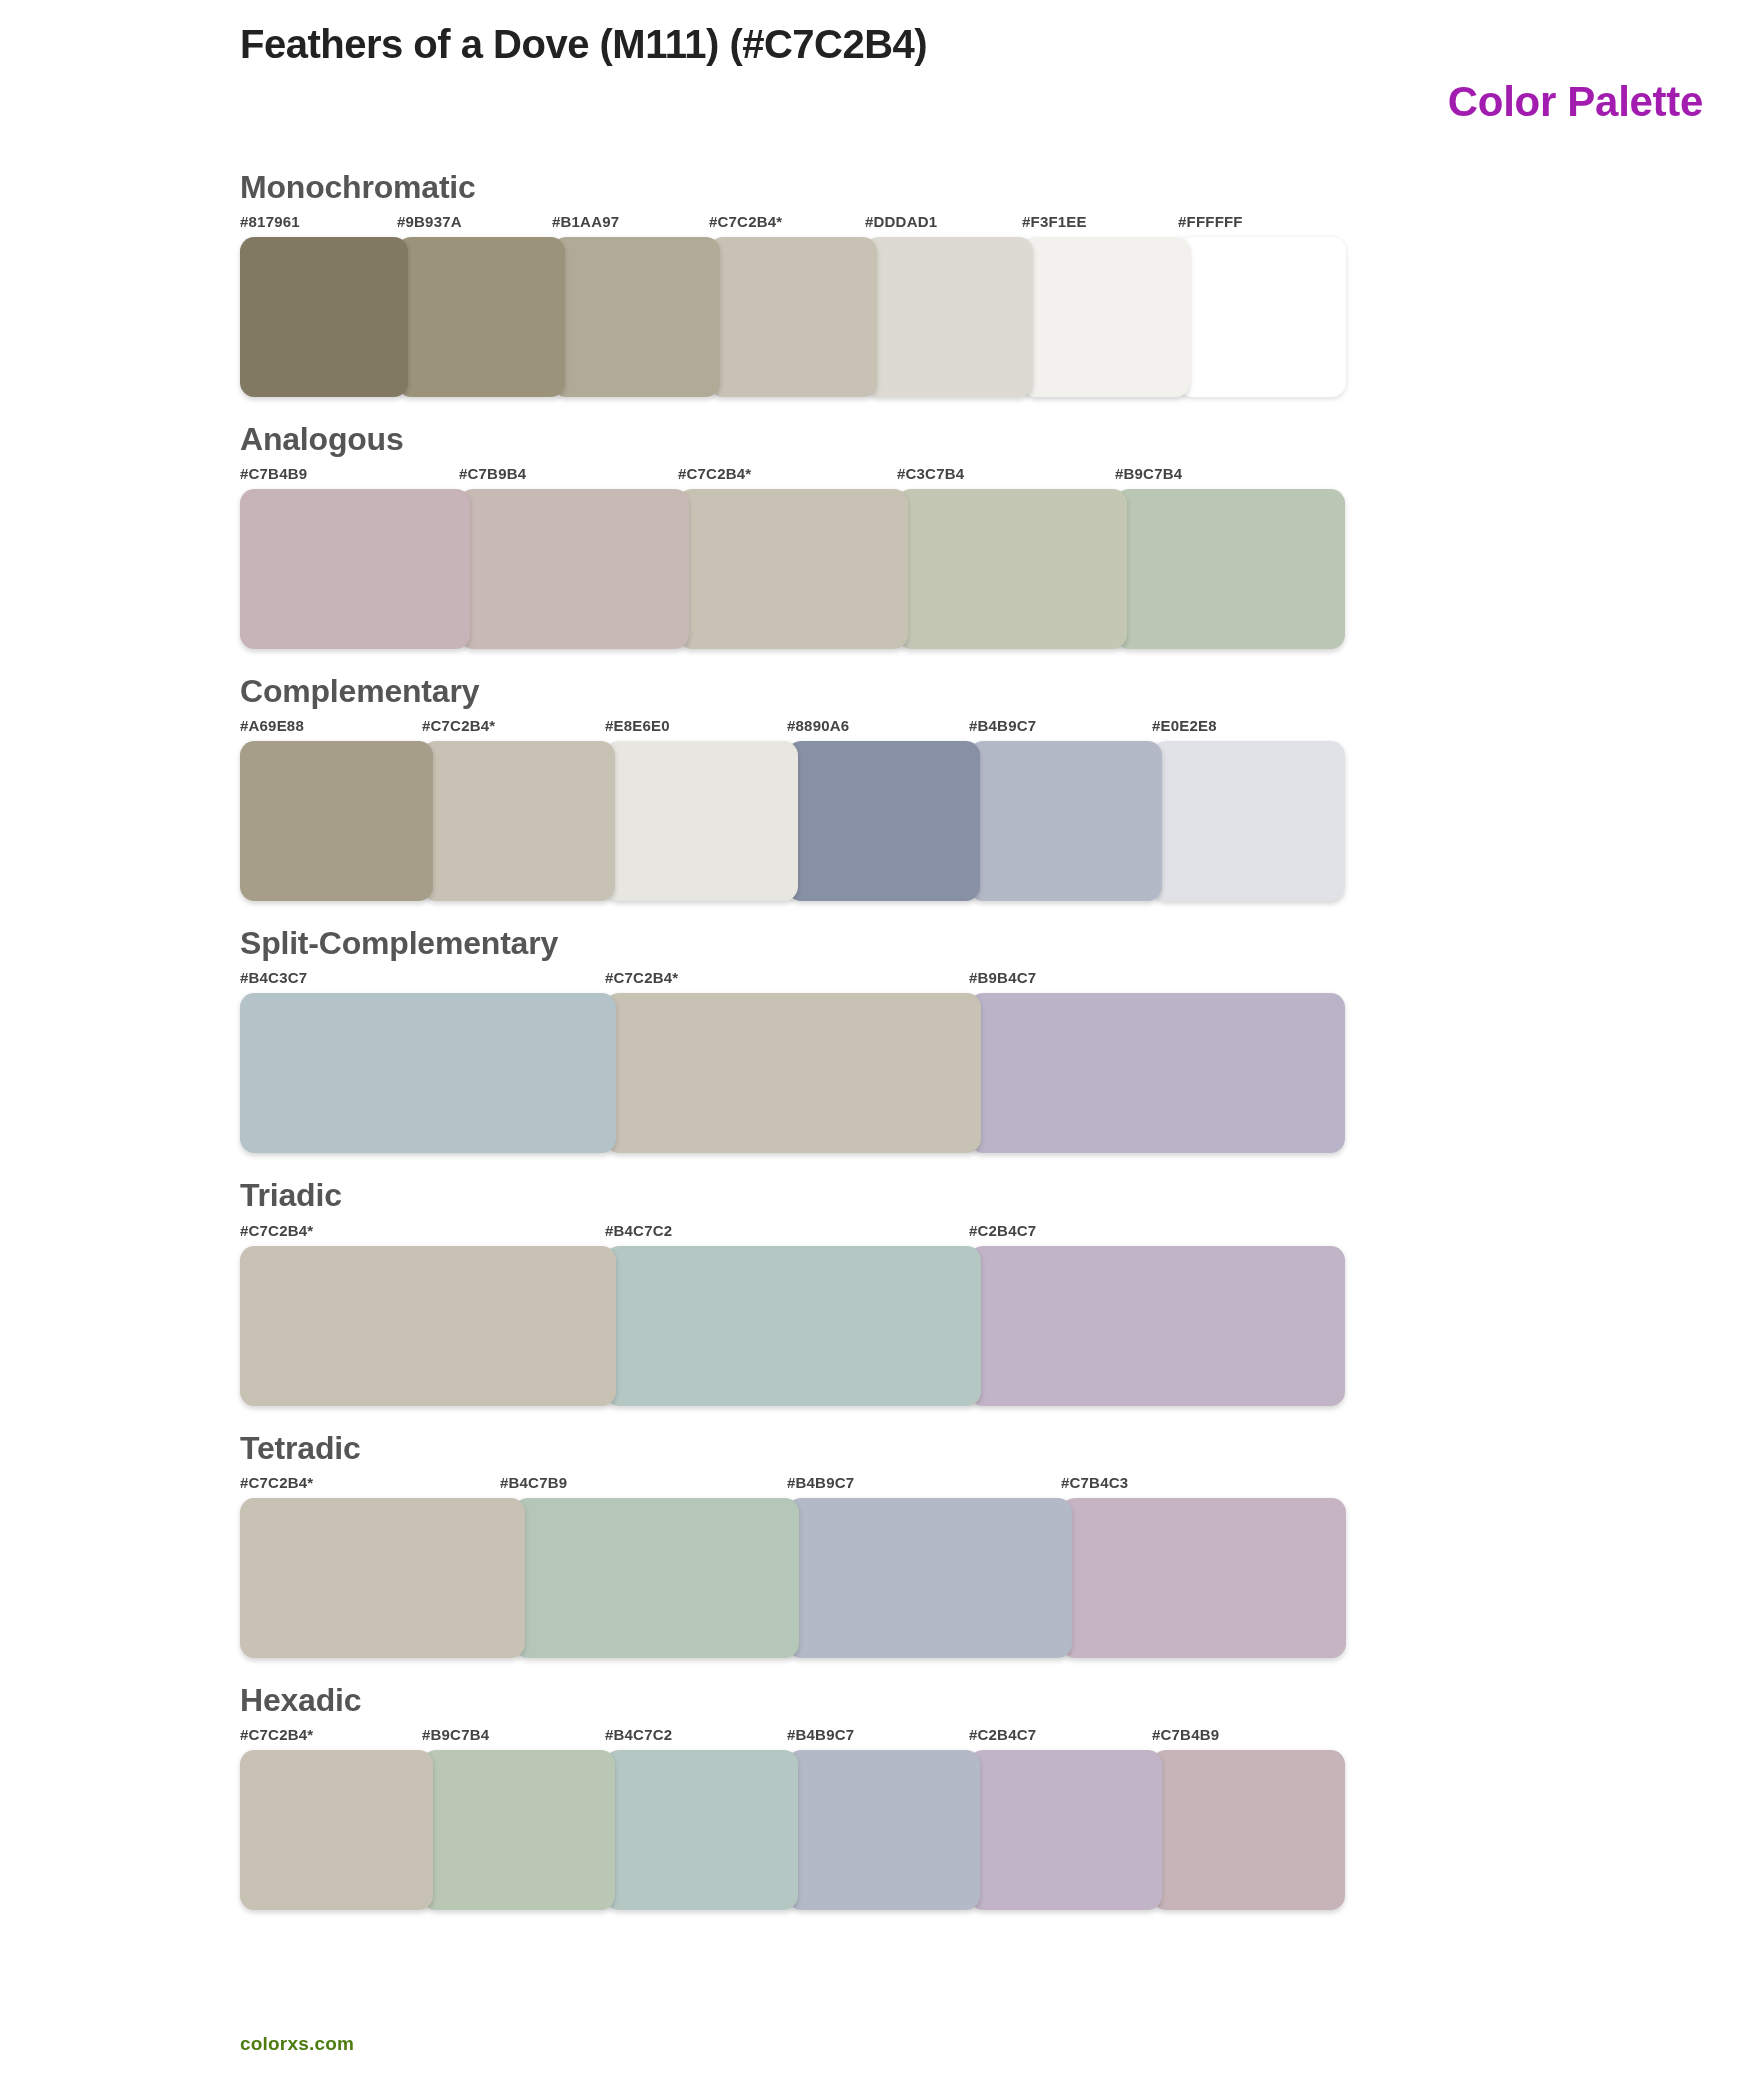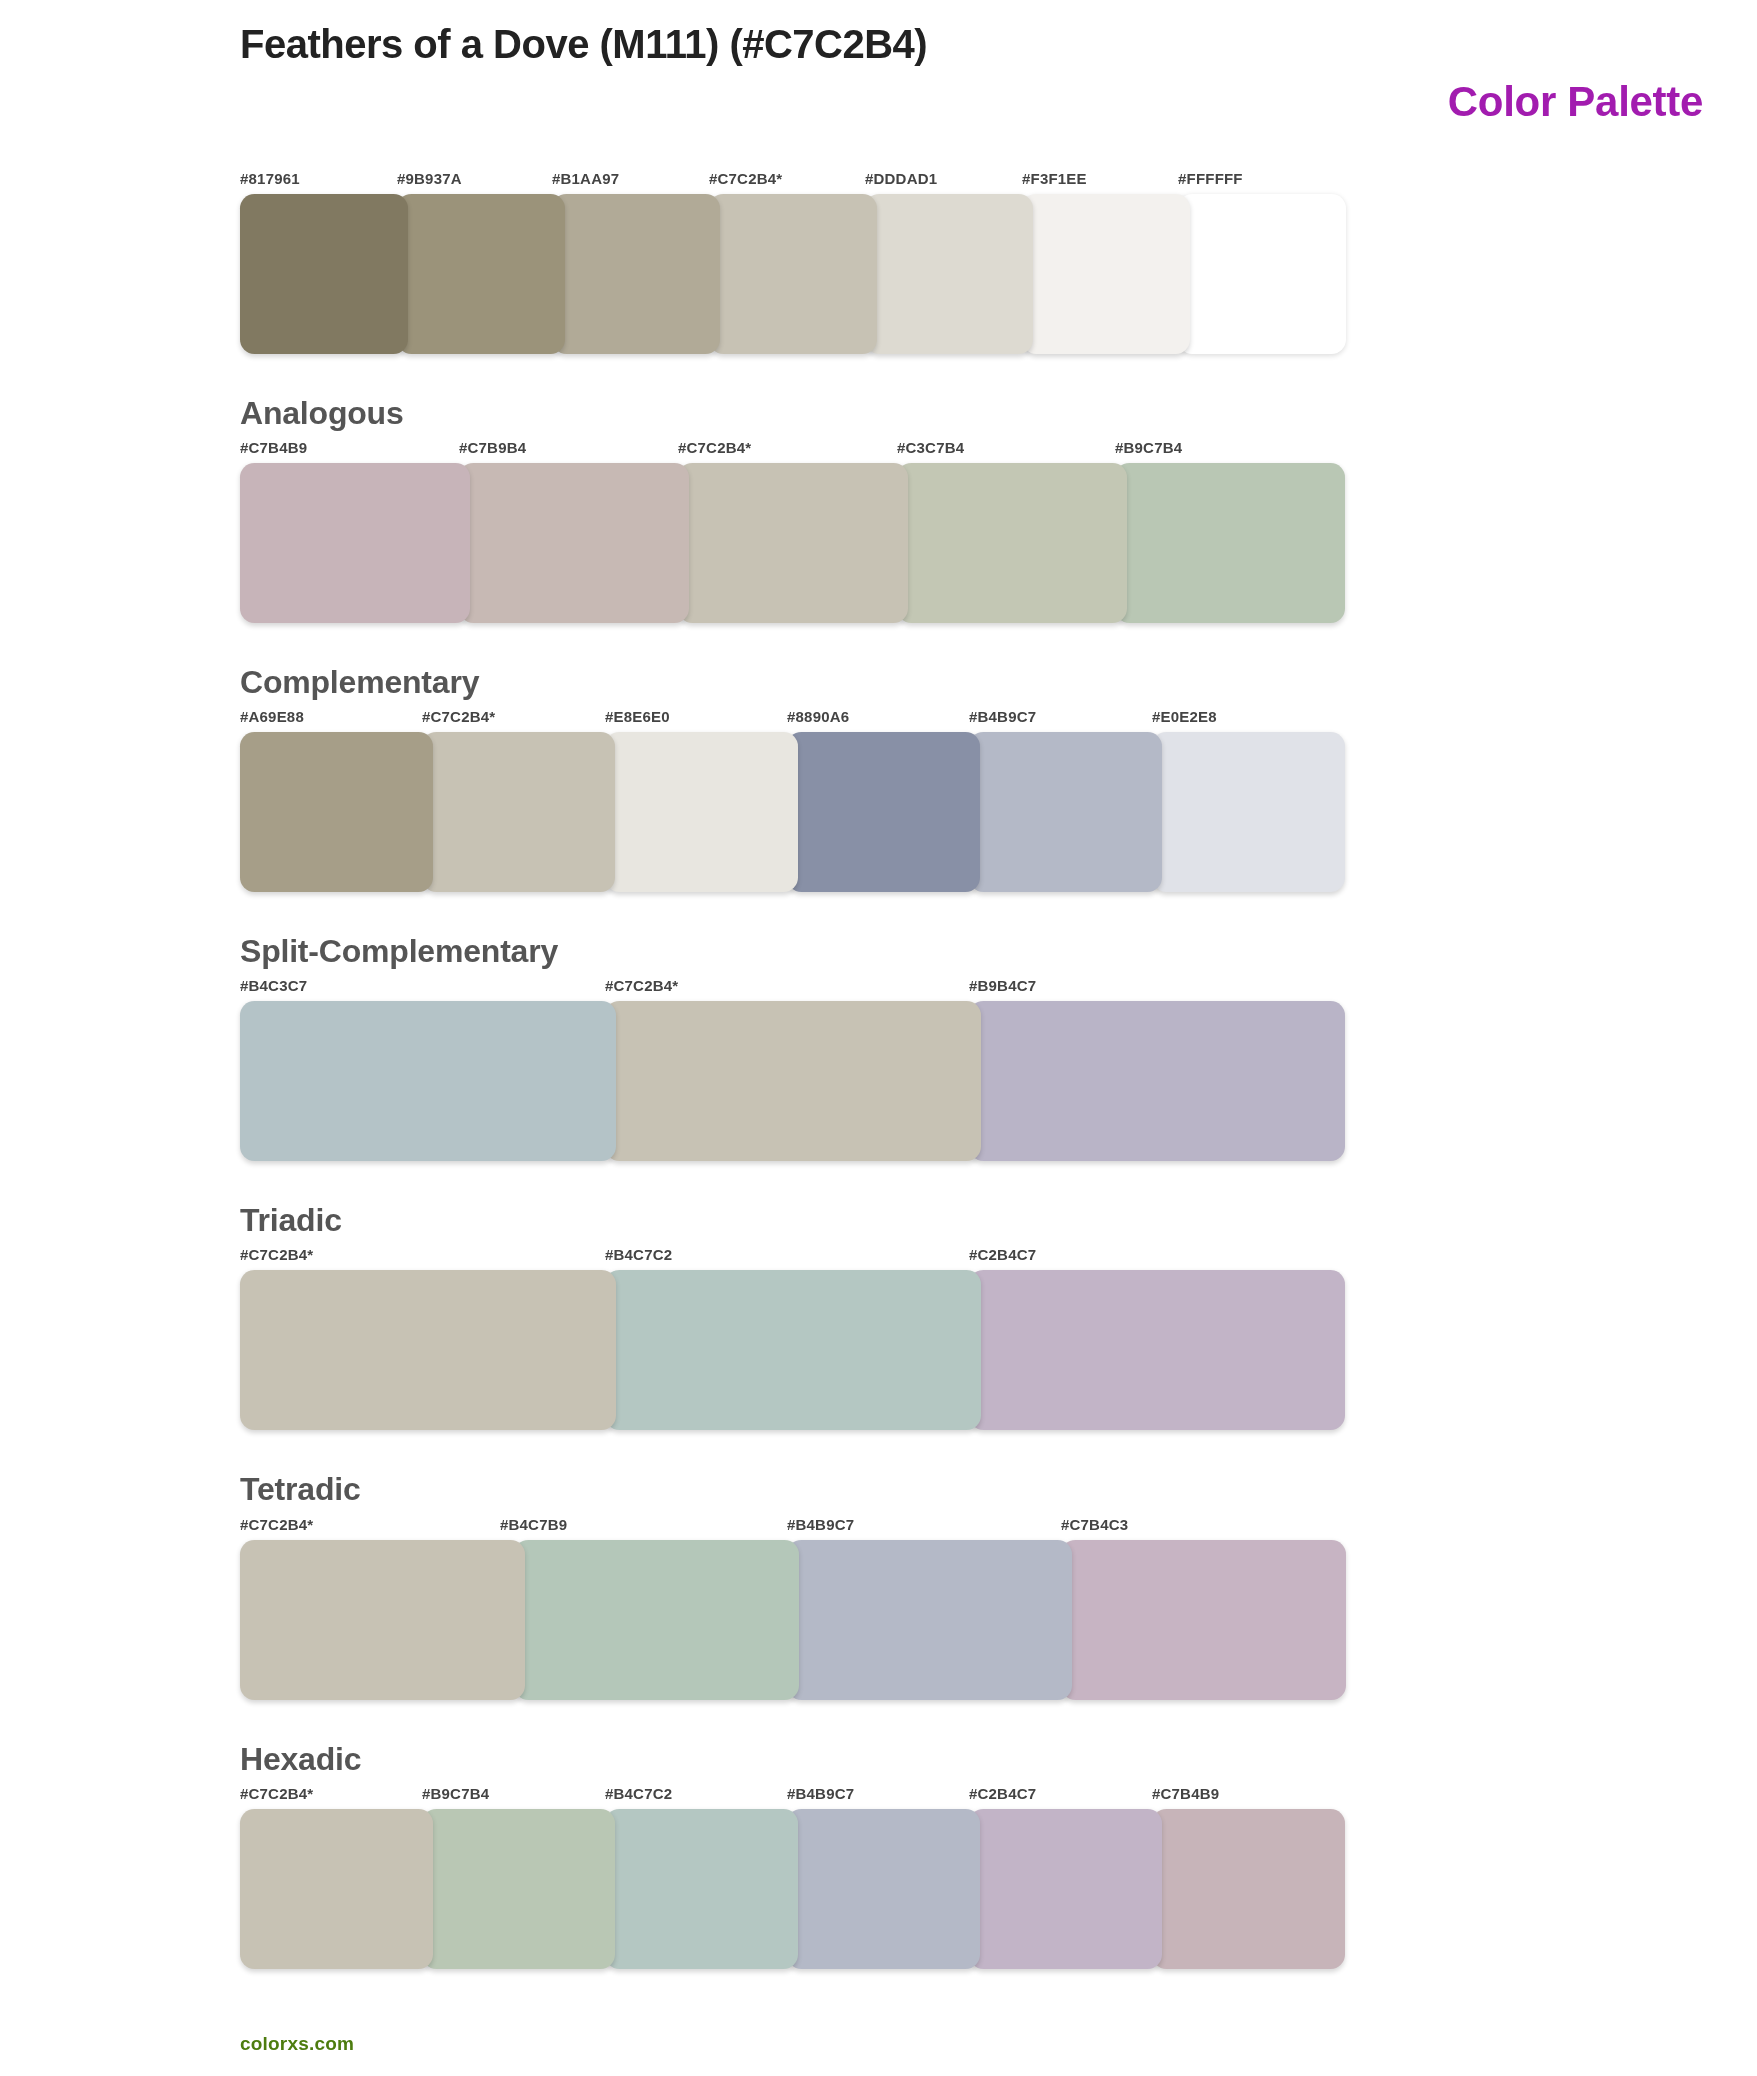--- a/index.html
+++ b/index.html
@@ -85,21 +85,21 @@
     height: 160px;
     border-radius: 14.4px;
     box-shadow: 0 2.4px 5.6px rgba(0,0,0,0.16);
   }
   .swatch.is-white {
     box-shadow: 0 1.6px 5.6px rgba(0,0,0,0.13);
   }
 
   
   .section + .section {
-    margin-top: 42px;
+    margin-top: 25px;
   }
 
   
   .footer {
     position: absolute;
     left: 240px;
     bottom: 22.4px;
   }
   .footer-text {
     font-size: 19px;
@@ -113,20 +113,21 @@
 
 <div class="page">
 
   <div class="header">
     <h1 class="page-title">Feathers of a Dove (M111) (#C7C2B4)</h1>
     <h2 class="page-subtitle">Color Palette</h2>
   </div>
 
   <div class="sections">
       <div class="section">
+        <div class="section-title">Monochromatic</div>
         <div class="swatch-labels">
           <span class="swatch-label" style="left: 0px;">#817961</span>
           <span class="swatch-label" style="left: 157px;">#9B937A</span>
           <span class="swatch-label" style="left: 312px;">#B1AA97</span>
           <span class="swatch-label" style="left: 469px;">#C7C2B4*</span>
           <span class="swatch-label" style="left: 625px;">#DDDAD1</span>
           <span class="swatch-label" style="left: 782px;">#F3F1EE</span>
           <span class="swatch-label" style="left: 938px;">#FFFFFF</span>
         </div>
         <div class="swatch-row">

